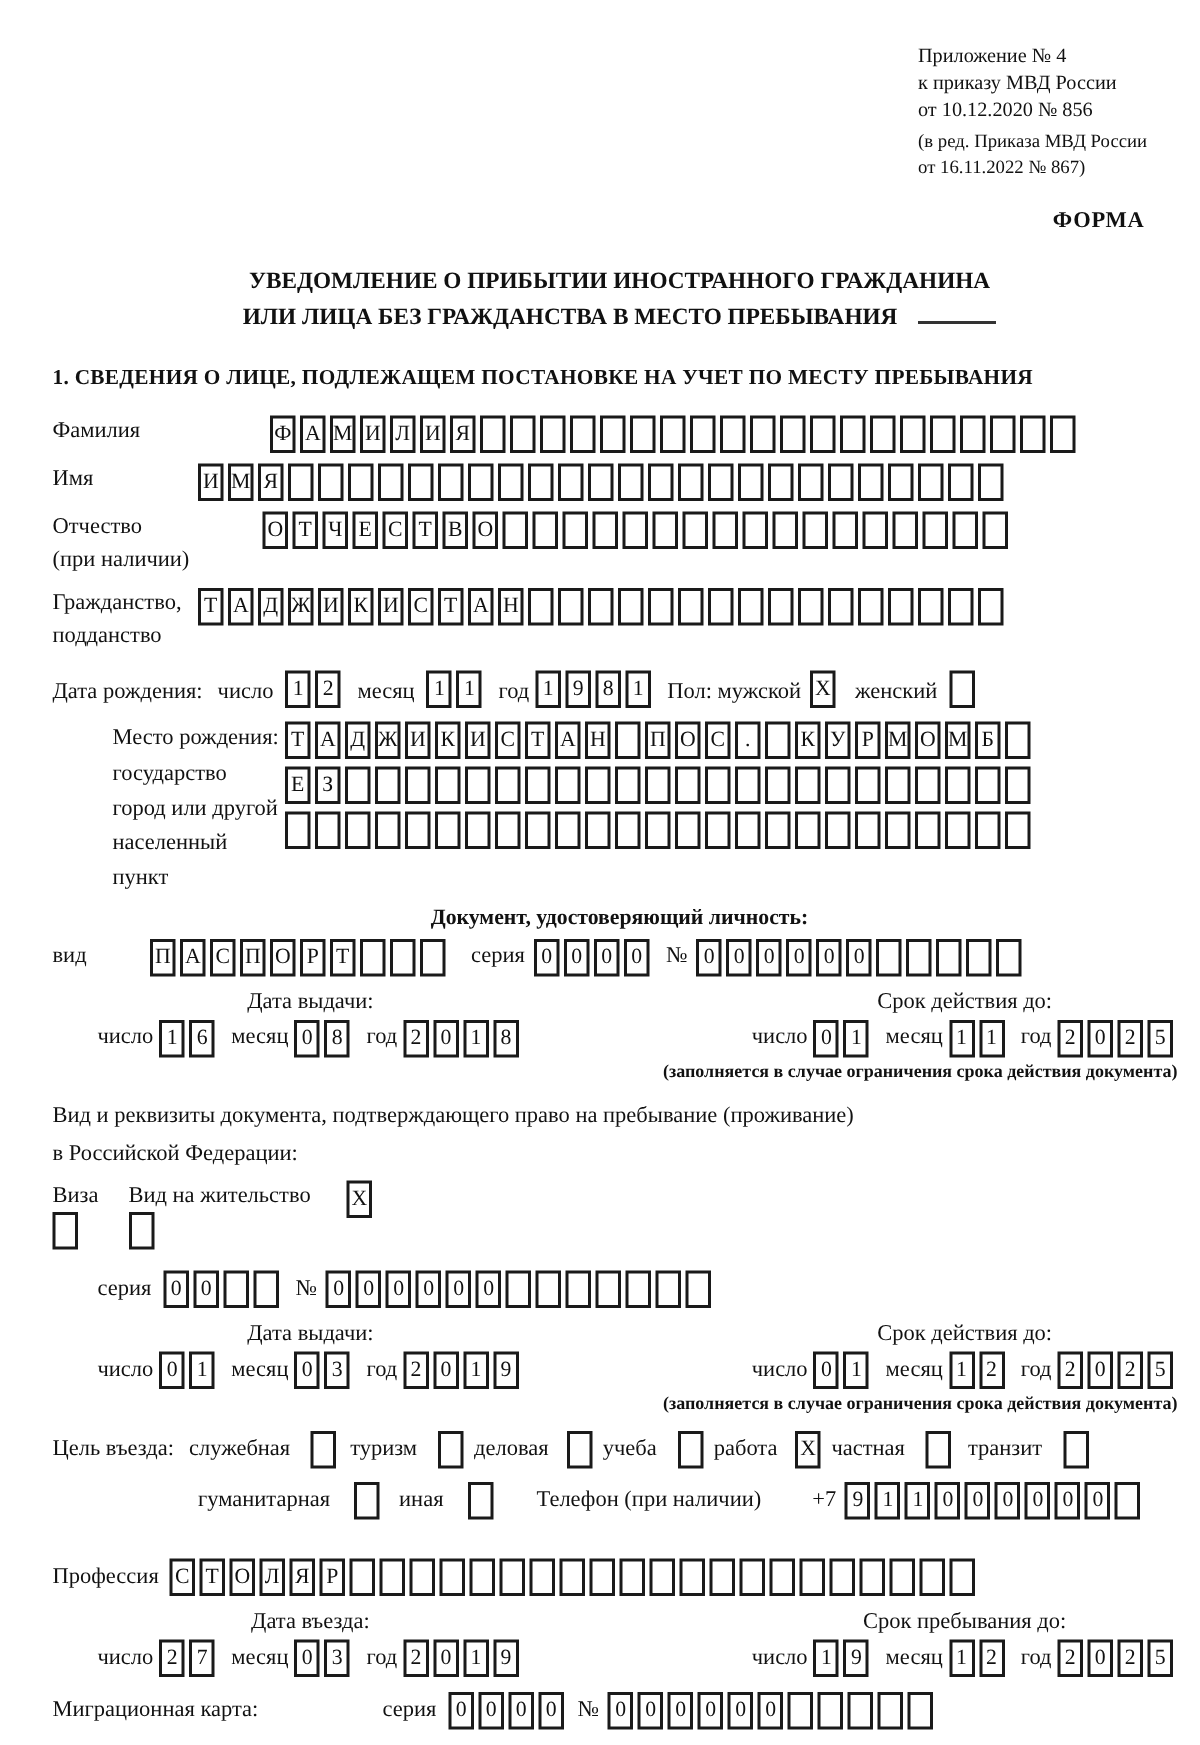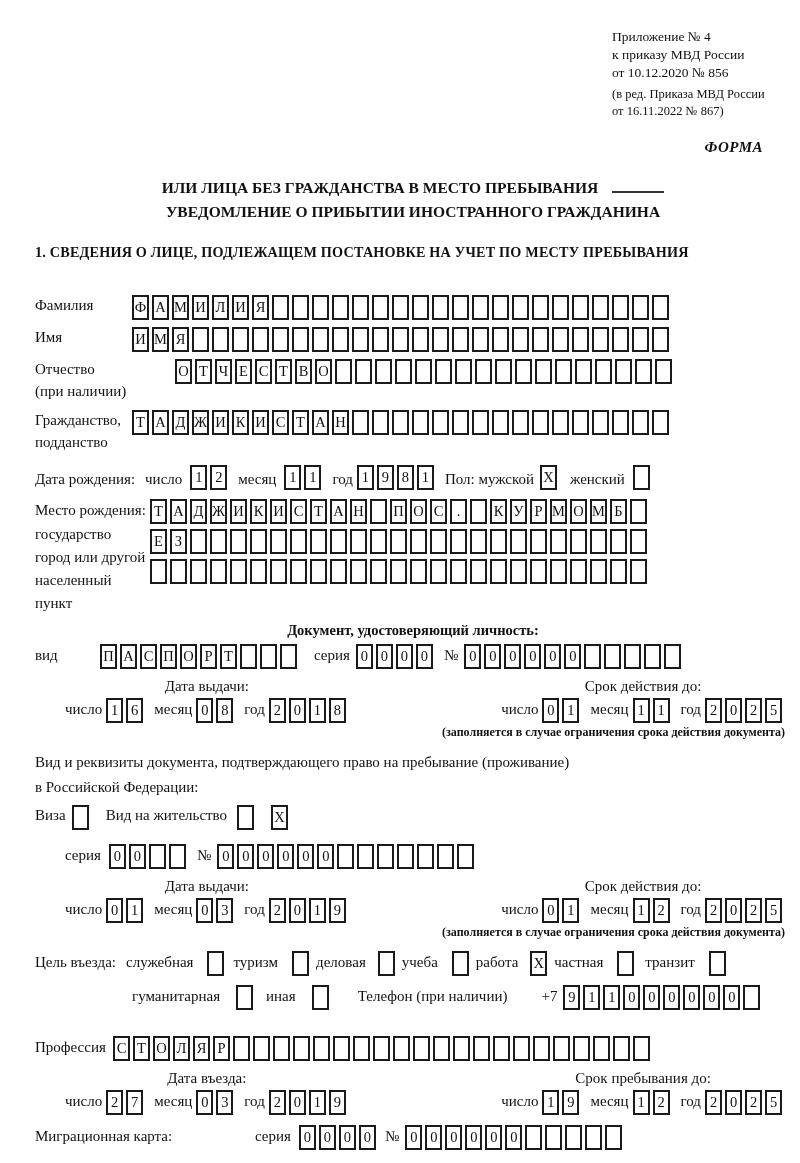--- a/index.html
+++ b/index.html
@@ -7,21 +7,21 @@
   body {
     width:800px; height:1163px; overflow:hidden;
     font-family:"Liberation Serif","DejaVu Serif",serif;
     color:#111;
   }
   .page { padding:28px 9px 0 35px; }
 
   
   .ref-block { margin-left:577px; width:195px; font-size:13.5px; line-height:1.32; }
   .ref-block .amend { margin-top:5px; font-size:12.5px; }
-  .forma { text-align:right; padding-right:28px; font-weight:bold; font-size:15px; margin-top:20px; letter-spacing:.5px;font-style:italic; }
+  .forma { text-align:right; padding-right:28px; font-weight:bold; font-size:15px; margin-top:20px; letter-spacing:.5px; }
 
   .title { text-align:center; font-weight:bold; font-size:15.5px; line-height:1.55; margin-top:20px; }
   .blank-line { display:inline-block; width:52px; border-bottom:2px solid #333; margin-left:14px; vertical-align:baseline; }
 
   .sec-heading { font-weight:bold; font-size:14.2px; margin-top:20px; letter-spacing:.2px; }
 
   
   .row { display:flex; align-items:flex-start; margin-top:7px; }
   .lbl { font-size:15px; line-height:1.45; flex:none; }
   .boxes { display:flex; flex:none; flex-wrap:nowrap; }
@@ -42,21 +42,21 @@
   .dcol.left { margin-left:30px; }
   .dcol.right { margin-left:auto; margin-right:6px; }
   .note { font-size:12px; font-weight:bold; }
   .note.right { text-align:right; padding-right:6px; margin-top:2px; }
 
   .doc-heading { text-align:center; font-weight:bold; font-size:14.5px; margin-top:6px; }
 
   .intro { font-size:15px; line-height:1.7; margin-top:10px; }
 
   .opts { display:flex; margin-top:4px; }
-  .opt { display:flex; align-items:flex-start; }
+  .opt { display:flex; align-items:flex-start;flex-direction:column; }
   .opt .center { text-align:center; line-height:1.4; }
 
   .purpose-row { display:flex; align-items:center; margin-top:11px; }
   .purpose-row .lbl { margin-right:6px; }
 </style>
 </head>
 <body>
 
 <div class="page">
 
@@ -66,29 +66,29 @@
     <div>от 10.12.2020 № 856</div>
     <div class="amend">
       <div>(в ред. Приказа МВД России</div>
       <div>от 16.11.2022 № 867)</div>
     </div>
   </div>
 
   <div class="forma">ФОРМА</div>
 
   <div class="title">
+    <div>УВЕДОМЛЕНИЕ О ПРИБЫТИИ ИНОСТРАННОГО ГРАЖДАНИНА</div>
     <div>
       <span>ИЛИ ЛИЦА БЕЗ ГРАЖДАНСТВА В МЕСТО ПРЕБЫВАНИЯ</span><span class="blank-line"></span>
     </div>
-    <div>УВЕДОМЛЕНИЕ О ПРИБЫТИИ ИНОСТРАННОГО ГРАЖДАНИНА</div>
   </div>
 
   <div class="sec-heading">1. СВЕДЕНИЯ О ЛИЦЕ, ПОДЛЕЖАЩЕМ ПОСТАНОВКЕ НА УЧЕТ ПО МЕСТУ ПРЕБЫВАНИЯ</div>
 
-  <div class="row" style="margin-top:34px;">
+  <div class="row" style="margin-top:16px;gap:48px;">
     <span class="lbl w97">Фамилия</span>
     <div class="boxes">
         <span class="cell">Ф</span>
         <span class="cell">А</span>
         <span class="cell">М</span>
         <span class="cell">И</span>
         <span class="cell">Л</span>
         <span class="cell">И</span>
         <span class="cell">Я</span>
         <span class="cell"></span>
@@ -240,21 +240,21 @@
     <div class="boxes">
         <span class="cell">X</span>
       </div>
     <span class="lbl ml10 mr8">женский</span>
     <div class="boxes">
         <span class="cell"></span>
       </div>
   </div>
 
   <div class="row" style="margin-top:9px;">
-    <span class="lbl w115" style="line-height:1.55;">
+    <span class="lbl w115" style="line-height:1.55;margin-left:40px;">
       <span>Место рождения:</span><br>
       <span>государство</span><br>
       <span>город или другой</span><br>
       <span>населенный пункт</span>
     </span>
     <div>
       <div class="boxes" style="margin-bottom:5px;">
           <span class="cell">Т</span>
           <span class="cell">А</span>
           <span class="cell">Д</span>

